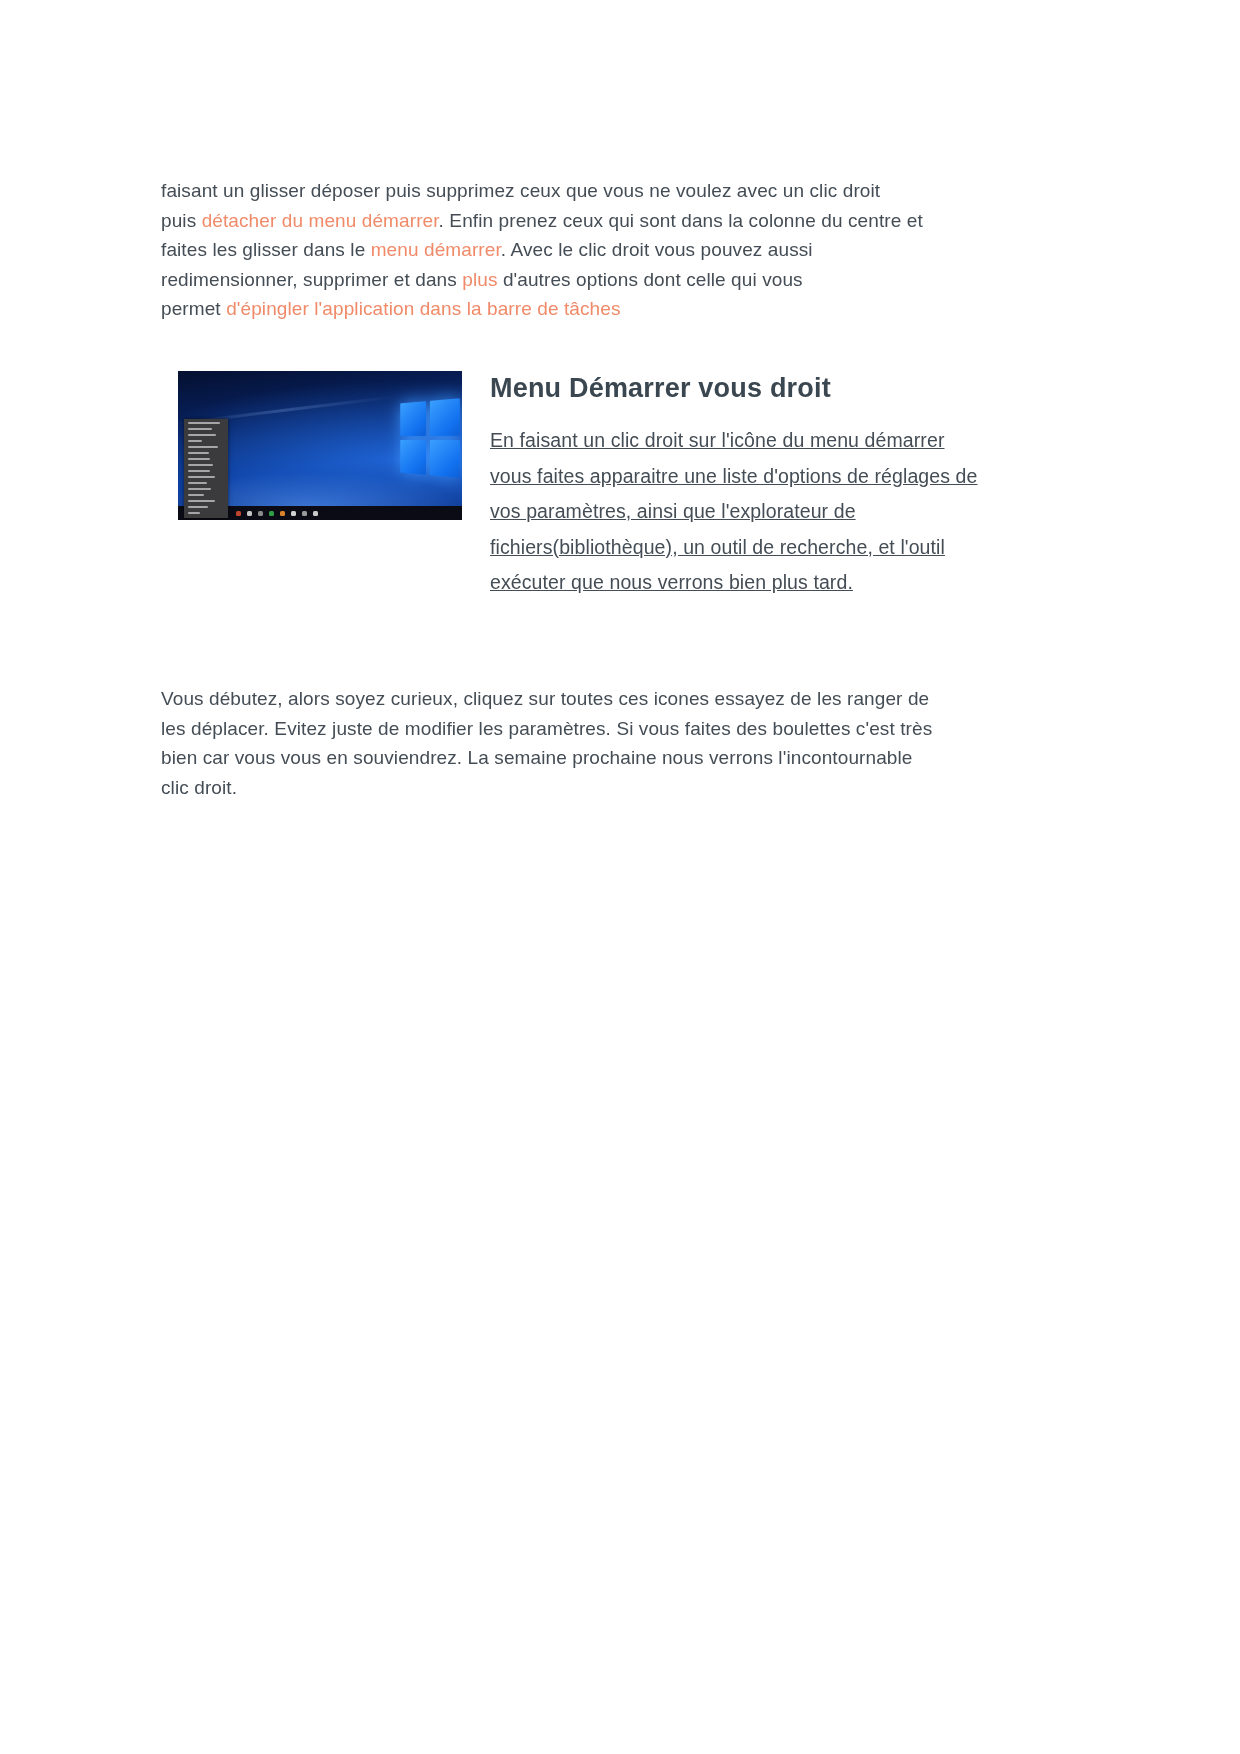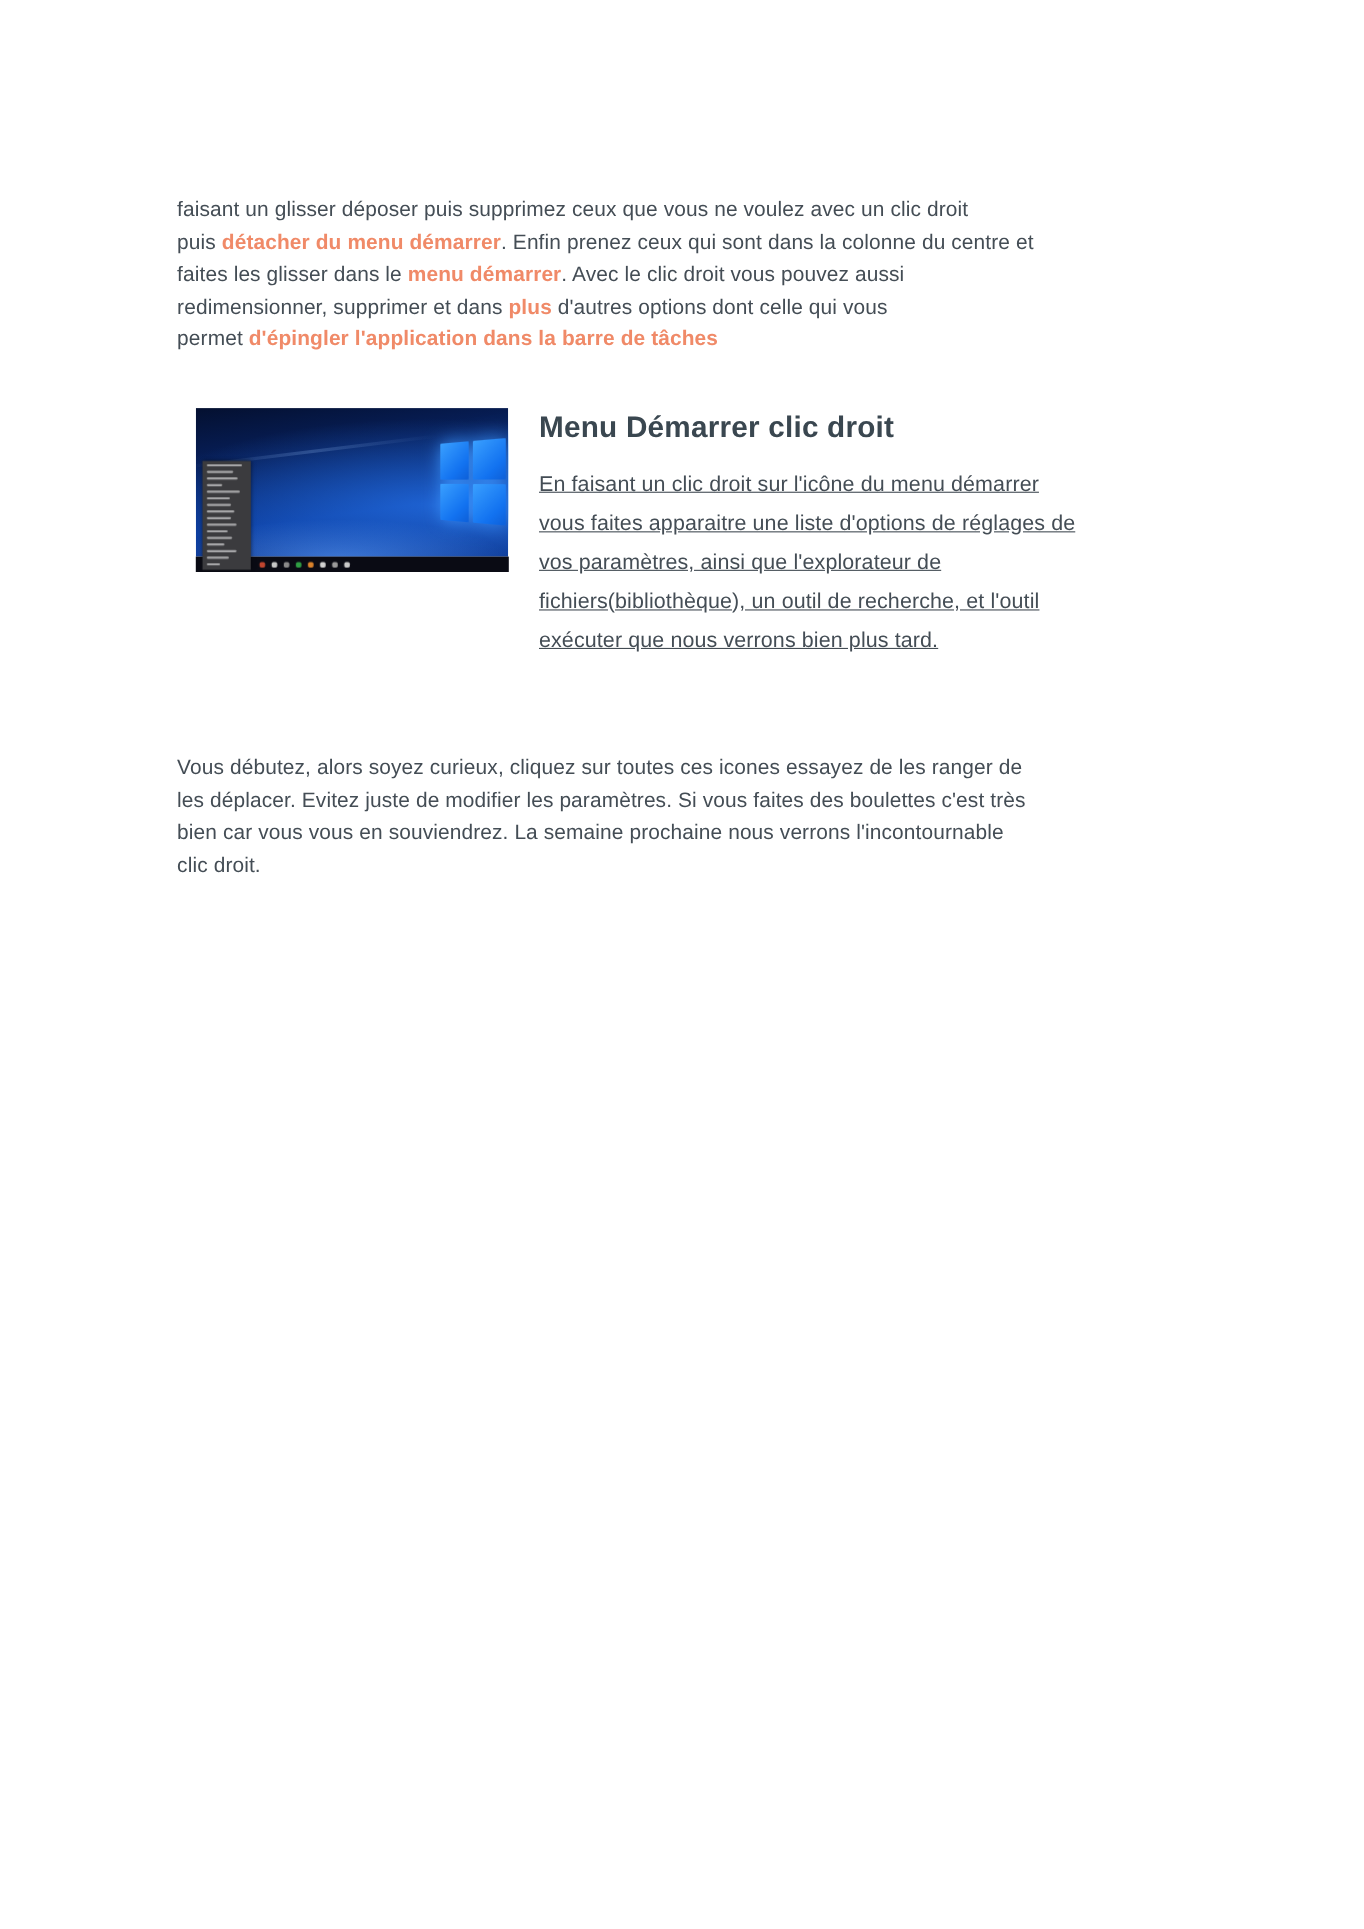--- a/index.html
+++ b/index.html
@@ -10,21 +10,21 @@
     font-family: "Liberation Sans", sans-serif;
     overflow: hidden;
   }
   .para {
     position: absolute;
     color: #444d55;
     font-size: 19px;
     line-height: 29.5px;
     letter-spacing: 0.1px;
   }
-  .para .link { color: #f08a68; cursor: pointer; text-decoration: none; font-weight: bold; }
+  .para .link { color: #f08a68; cursor: pointer; text-decoration: none; }
   #intro-para { left: 161px; top: 136px; width: 820px; margin-top: 40px; }
   #closing-para { left: 161px; top: 684px; width: 840px; }
 
   #section-heading {
     position: absolute; left: 490px; top: 373px;
     font-size: 27px; font-weight: bold; color: #3a4750;
     letter-spacing: 0.2px;
   }
   #section-para {
     left: 490px; top: 423px; width: 545px;
@@ -120,17 +120,17 @@
         <div class="tb-dot" data-interactable="false" style="background: rgb(138, 138, 138);"></div>
         <div class="tb-dot" data-interactable="false" style="background: rgb(47, 158, 68);"></div>
         <div class="tb-dot" data-interactable="false" style="background: rgb(217, 130, 43);"></div>
         <div class="tb-dot" data-interactable="false" style="background: rgb(208, 208, 208);"></div>
         <div class="tb-dot" data-interactable="false" style="background: rgb(154, 154, 154);"></div>
         <div class="tb-dot" data-interactable="false" style="background: rgb(201, 201, 201);"></div>
       </div>
   </div>
 </div>
 
-<h2 id="section-heading" data-interactable="false">Menu Démarrer clic droit</h2>
+<h2 id="section-heading" data-interactable="false">Menu Démarrer vous droit</h2>
 
 <p id="section-para" class="para" data-interactable="false"><span data-interactable="false">En faisant un clic droit sur l'icône du menu démarrer</span><br><span data-interactable="false">vous faites apparaitre une liste d'options de réglages de</span><br><span data-interactable="false">vos paramètres, ainsi que l'explorateur de</span><br><span data-interactable="false">fichiers(bibliothèque), un outil de recherche, et l'outil</span><br><span data-interactable="false">exécuter que nous verrons bien plus tard.</span></p>
 
 <p id="closing-para" class="para" data-interactable="false"><span data-interactable="false">Vous débutez, alors soyez curieux, cliquez sur toutes ces icones essayez de les ranger de</span><br><span data-interactable="false">les déplacer. Evitez juste de modifier les paramètres. Si vous faites des boulettes c'est très</span><br><span data-interactable="false">bien car vous vous en souviendrez. La semaine prochaine nous verrons l'incontournable</span><br><span data-interactable="false">clic droit.</span></p>
 
 </body></html>

